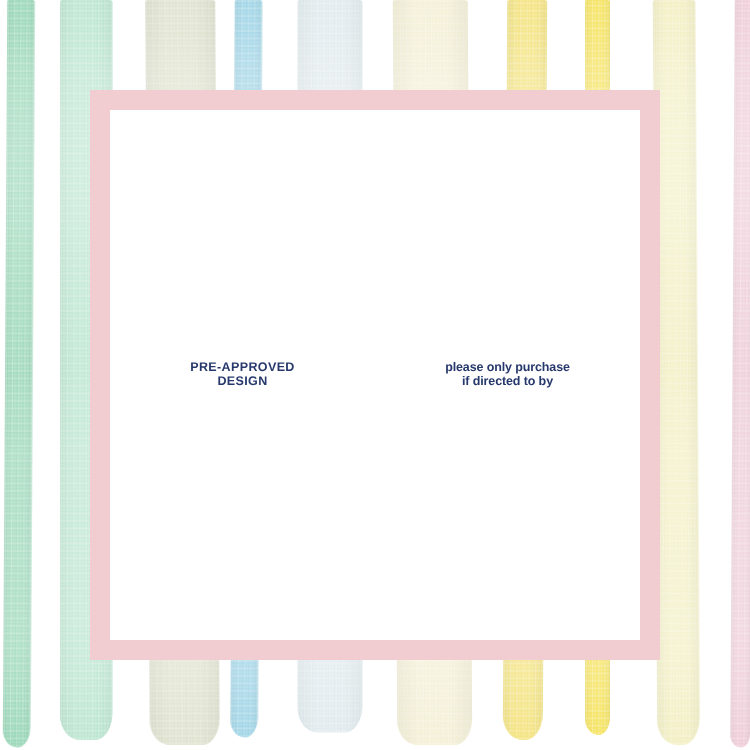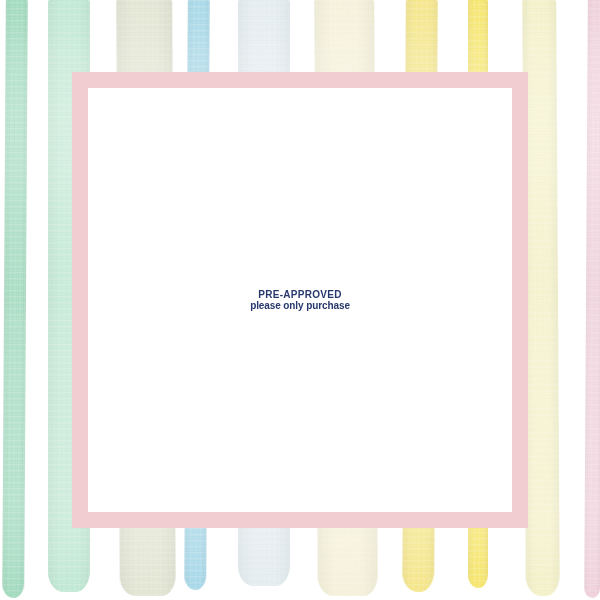--- a/index.html
+++ b/index.html
@@ -86,21 +86,21 @@
     background:#ffffff;
   }
 
   
   #textblock {
     position:absolute;
     z-index:4;
     left:88px; top:88px;
     width:424px; height:424px;
     display:flex;
-    flex-direction:column;
+    flex-direction:row;
     align-items:center;
     justify-content:center;
     text-align:center;
     color:#27396c;
   }
 
   #headline {
     font-size:45px;
     line-height:49px;
     font-weight:bold;
@@ -143,20 +143,22 @@
       <div class="stripe" style="left: 586px; width: 16px; height: 598px; background: linear-gradient(100deg, rgb(232, 183, 200) 0%, rgb(232, 183, 200) 100%) rgb(232, 183, 200); transform: skewX(-0.35deg);"></div>
     </div>
 
   <div id="frame"></div>
   <div id="frame-inner"></div>
 
   <div id="textblock">
 
     <div id="headline" style="font-size: 10px; line-height: 11px;">
       <span class="hl">PRE-APPROVED</span>
+      <span class="hl">DESIGN</span>
     </div>
 
     <div id="subhead" style="font-size: 10px; line-height: 11px;">
       <span class="sl">please only purchase</span>
+      <span class="sl">if directed to by</span>
     </div>
 
   </div>
 </div>
 
 </body></html>

